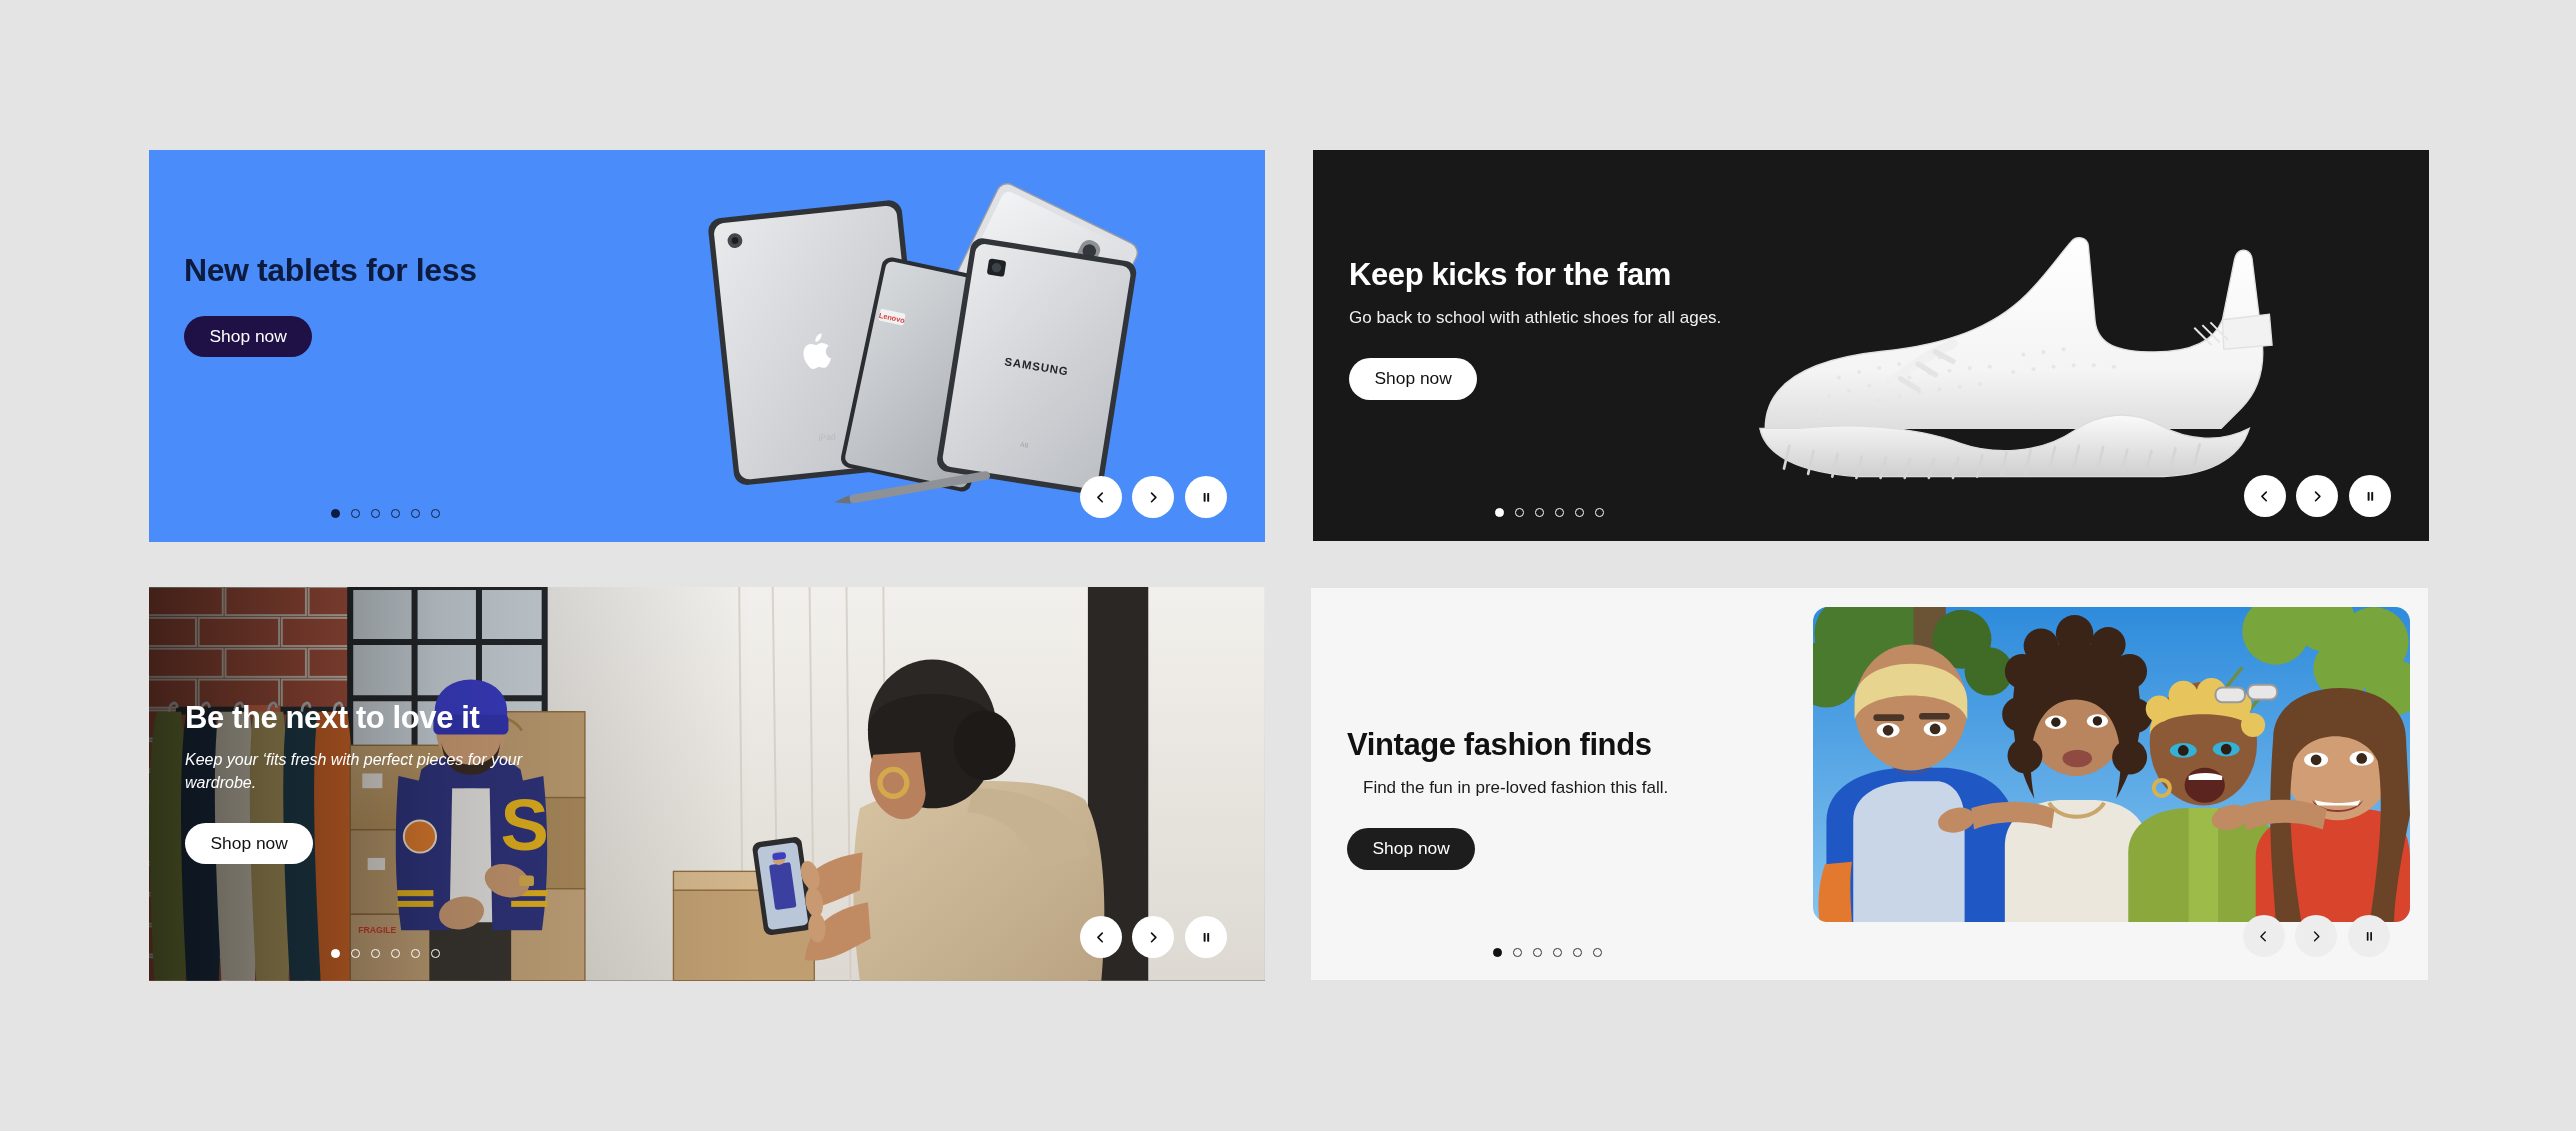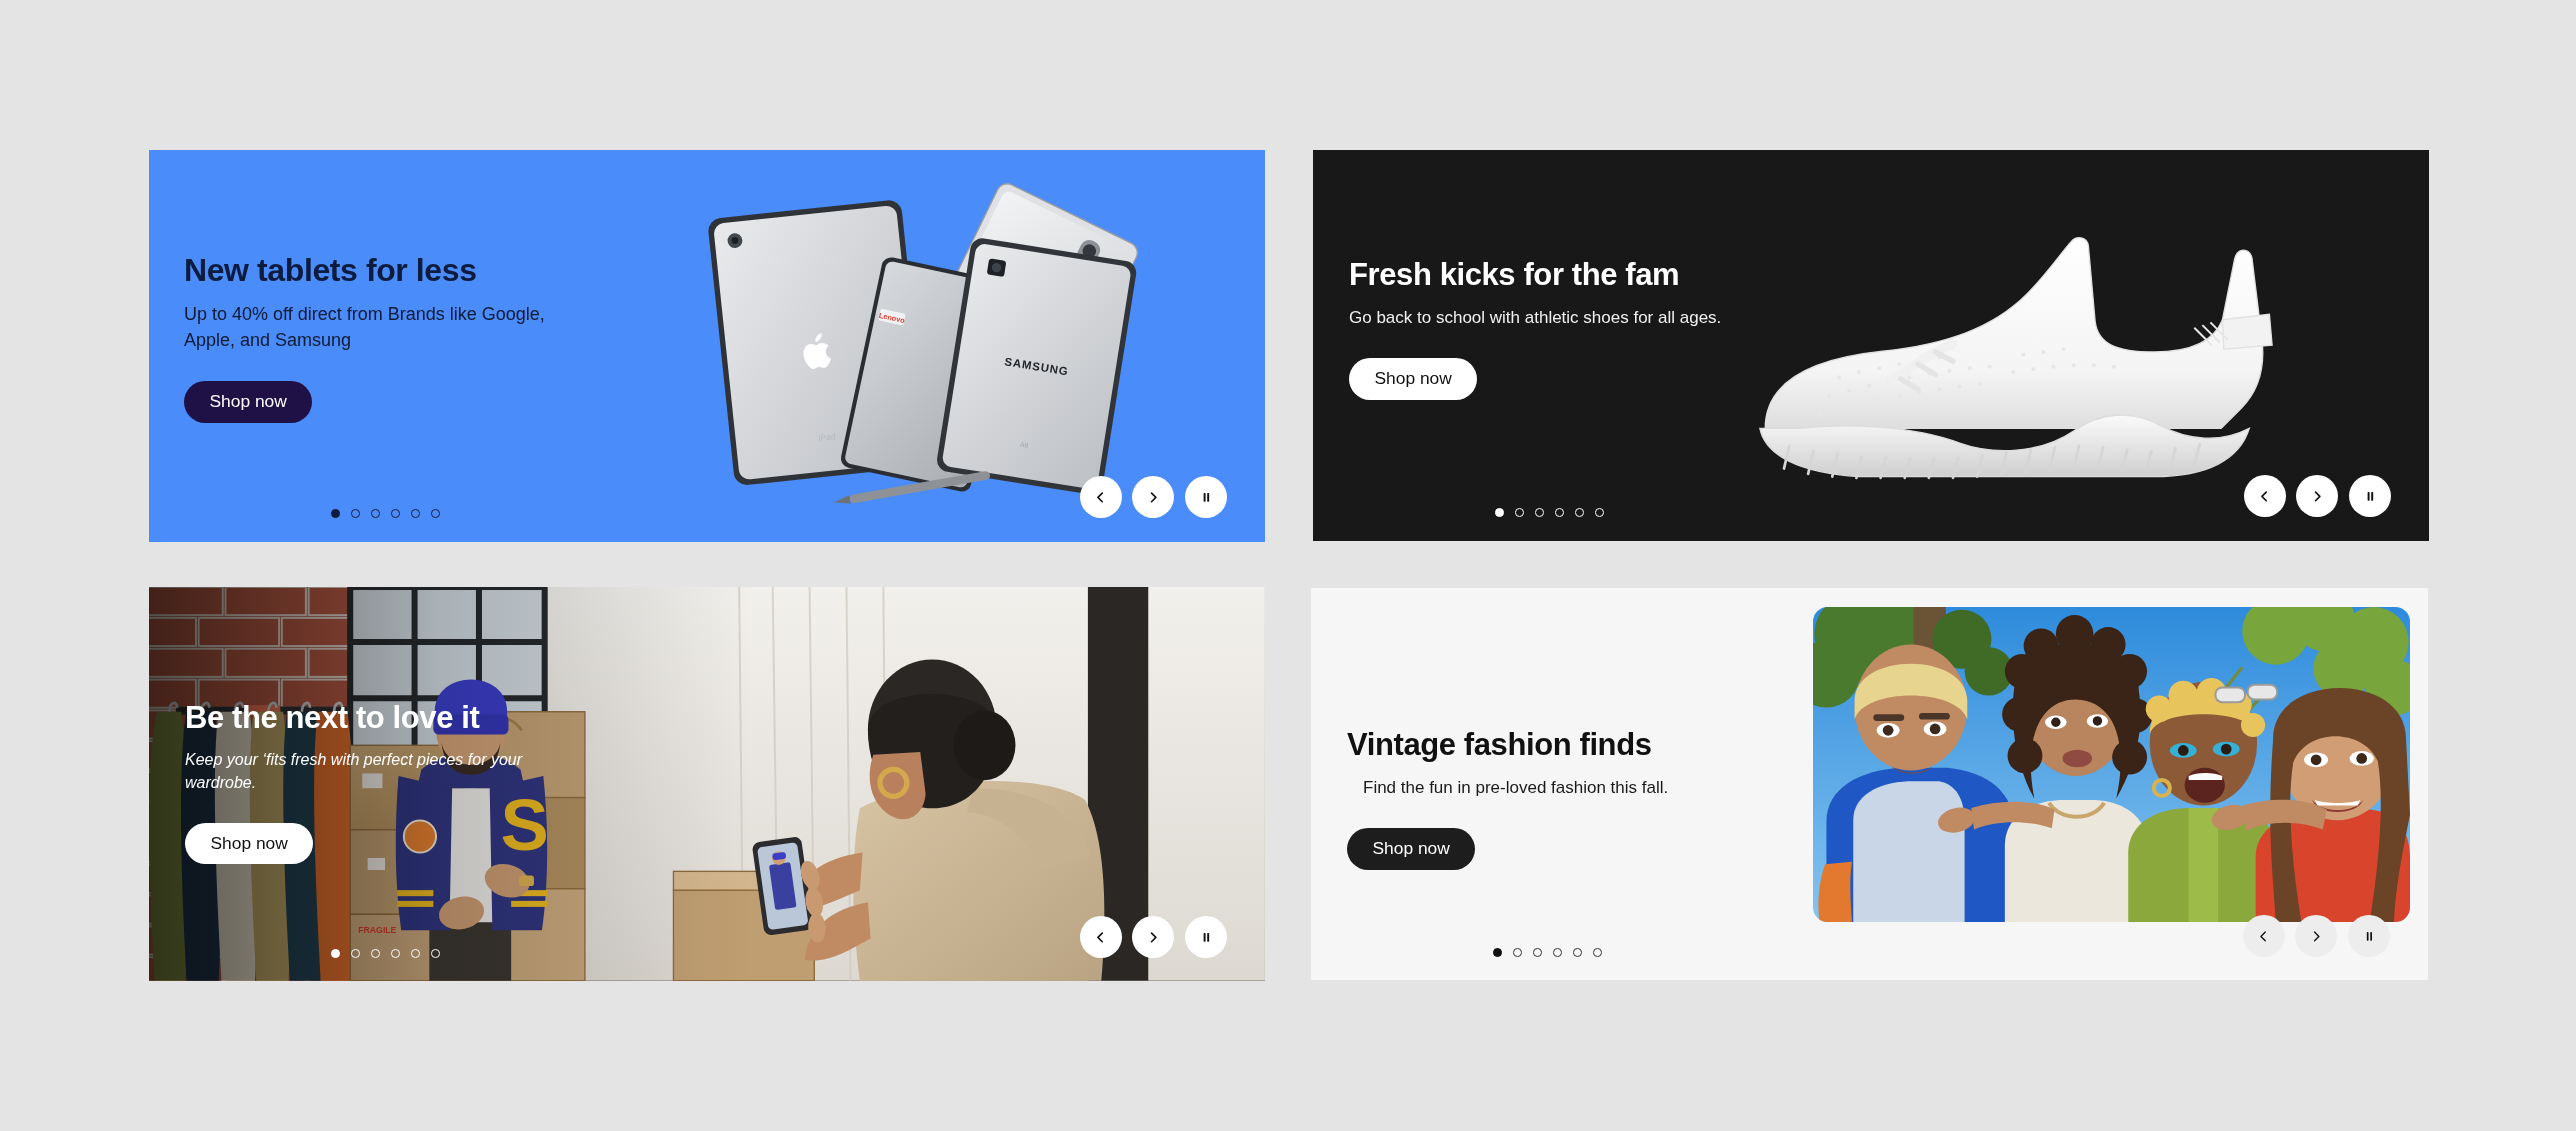--- a/index.html
+++ b/index.html
@@ -238,21 +238,20 @@
       </g>
 
       <g transform="rotate(-10 420 480)">
         <rect x="300" y="468" width="212" height="13" rx="6.5" fill="#8e9297"></rect>
         <polygon points="300,468 276,474.5 300,481" fill="#6e7276"></polygon>
       </g>
     </svg>
 
     <div class="copy">
       <div class="headline">New tablets for less</div>
-      <div class="subcopy">Up to 40% off direct from Brands like Google, Apple, and Samsung</div>
       <button class="shop-btn">Shop now</button>
     </div>
 
     <div class="dots">
       <span class="dot dark-filled"></span>
       <span class="dot dark-hollow"></span>
       <span class="dot dark-hollow"></span>
       <span class="dot dark-hollow"></span>
       <span class="dot dark-hollow"></span>
       <span class="dot dark-hollow"></span>
@@ -364,21 +363,21 @@
         <path d="M528 326 L520 360"></path>
           <path d="M564 328 L556 362"></path>
           <path d="M600 332 L592 364"></path>
         <path d="M636 334 L628 364"></path>
           <path d="M672 330 L664 360"></path>
           <path d="M708 324 L700 354"></path>
       </g>
     </svg>
 
     <div class="copy">
-      <div class="headline">Fresh kicks for the fam</div>
+      <div class="headline">Keep kicks for the fam</div>
       <div class="subcopy">Go back to school with athletic shoes for all ages.</div>
       <button class="shop-btn">Shop now</button>
     </div>
 
     <div class="dots">
       <span class="dot light-filled"></span>
       <span class="dot light-hollow"></span>
       <span class="dot light-hollow"></span>
       <span class="dot light-hollow"></span>
       <span class="dot light-hollow"></span>

